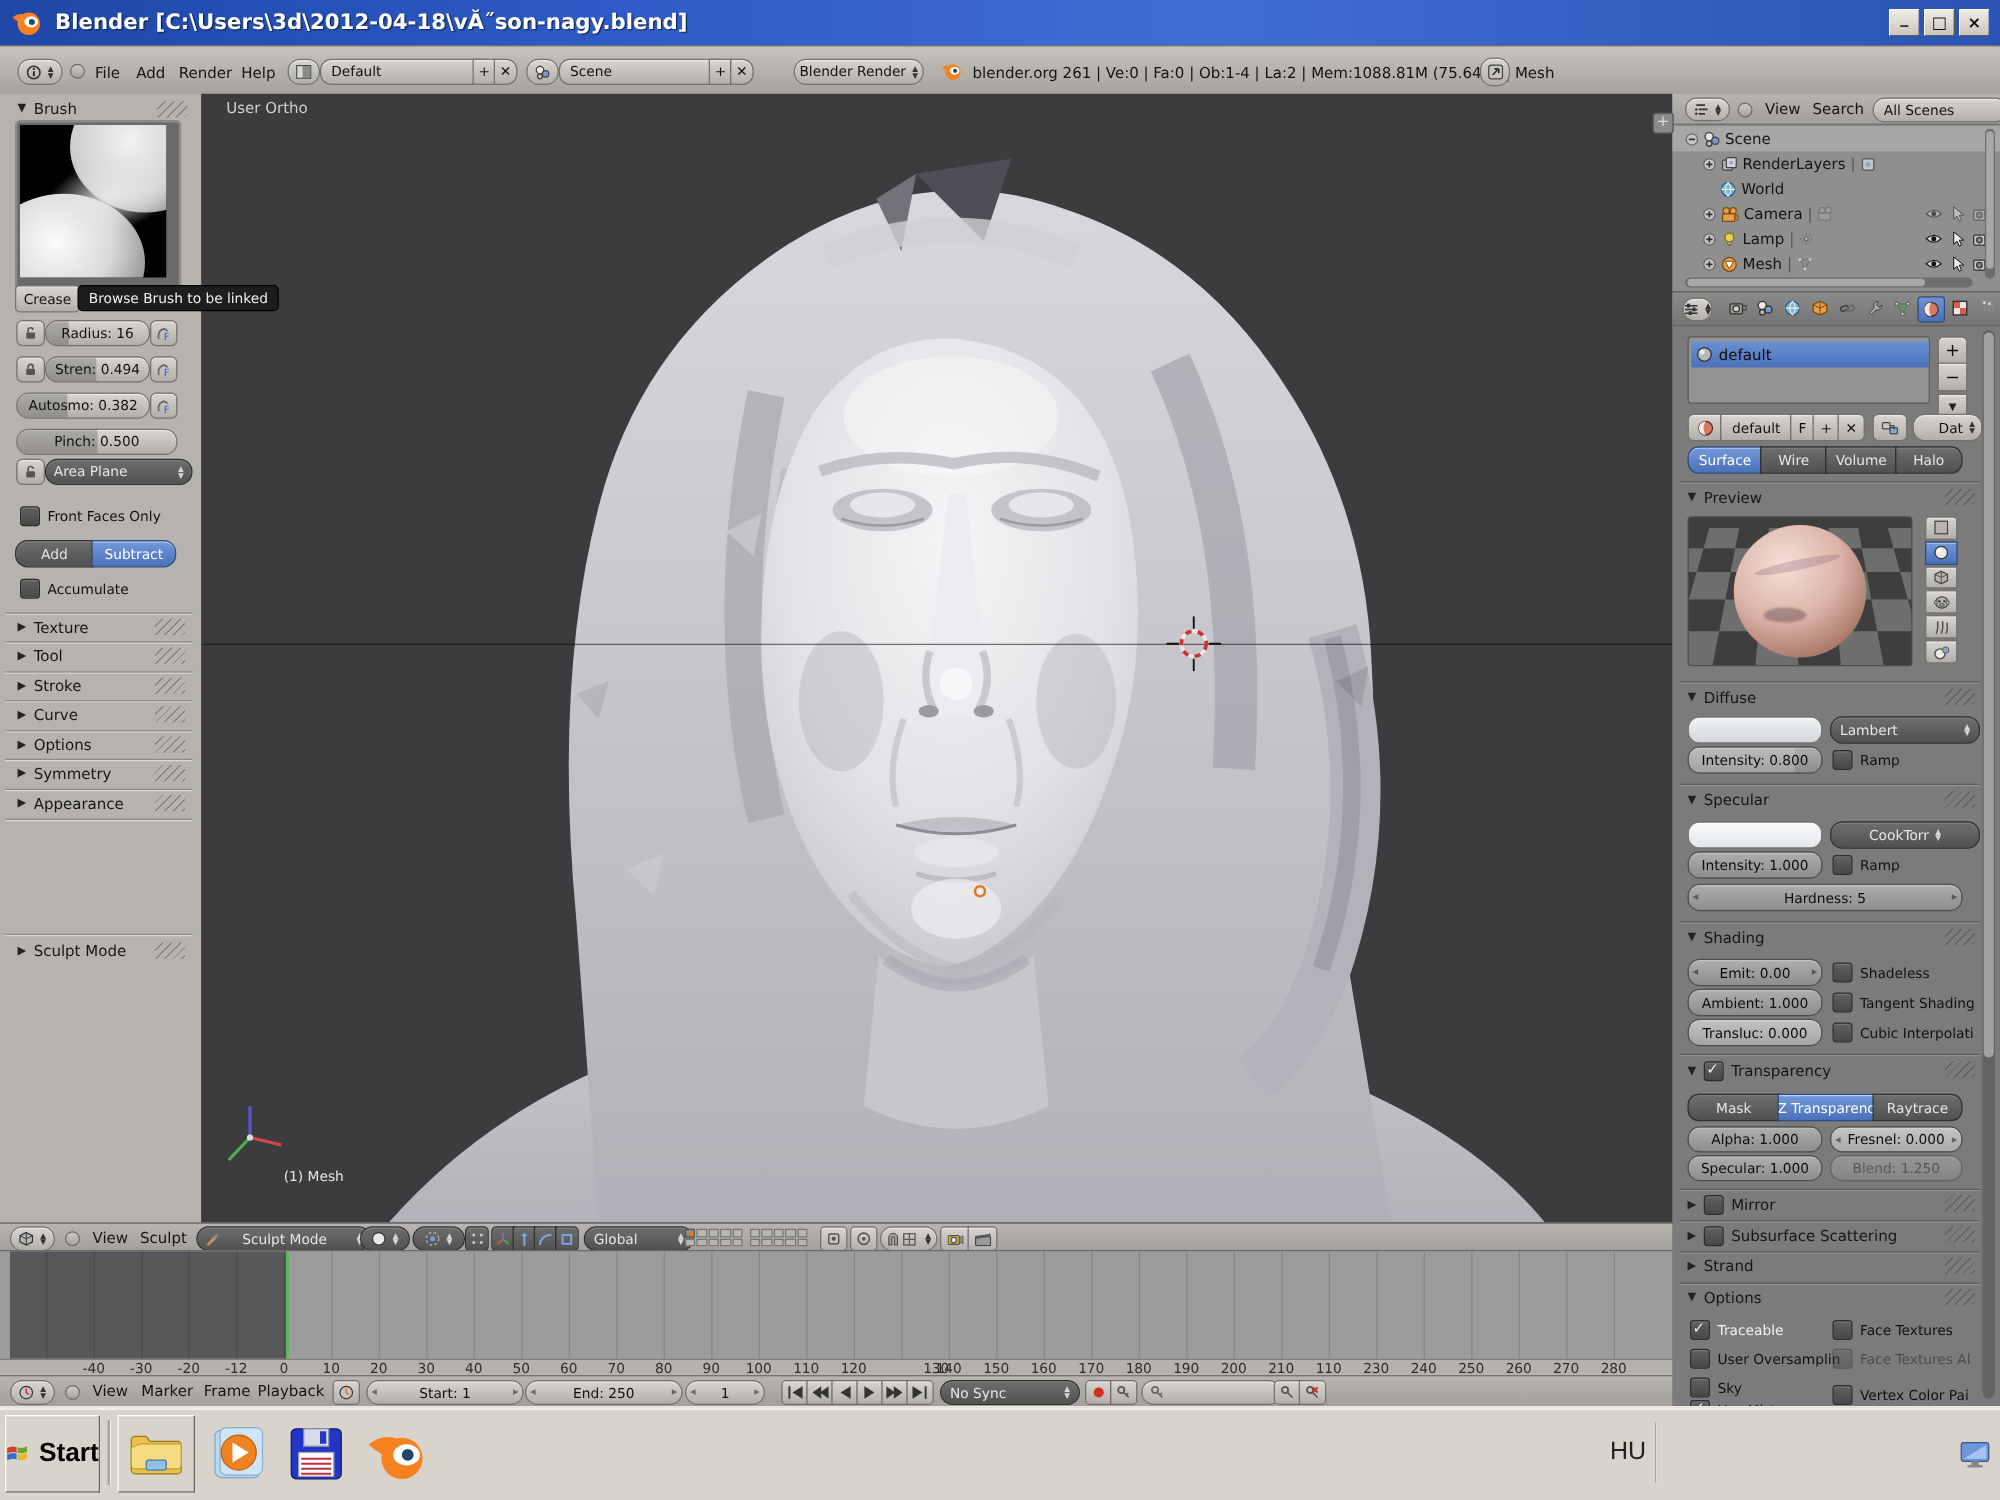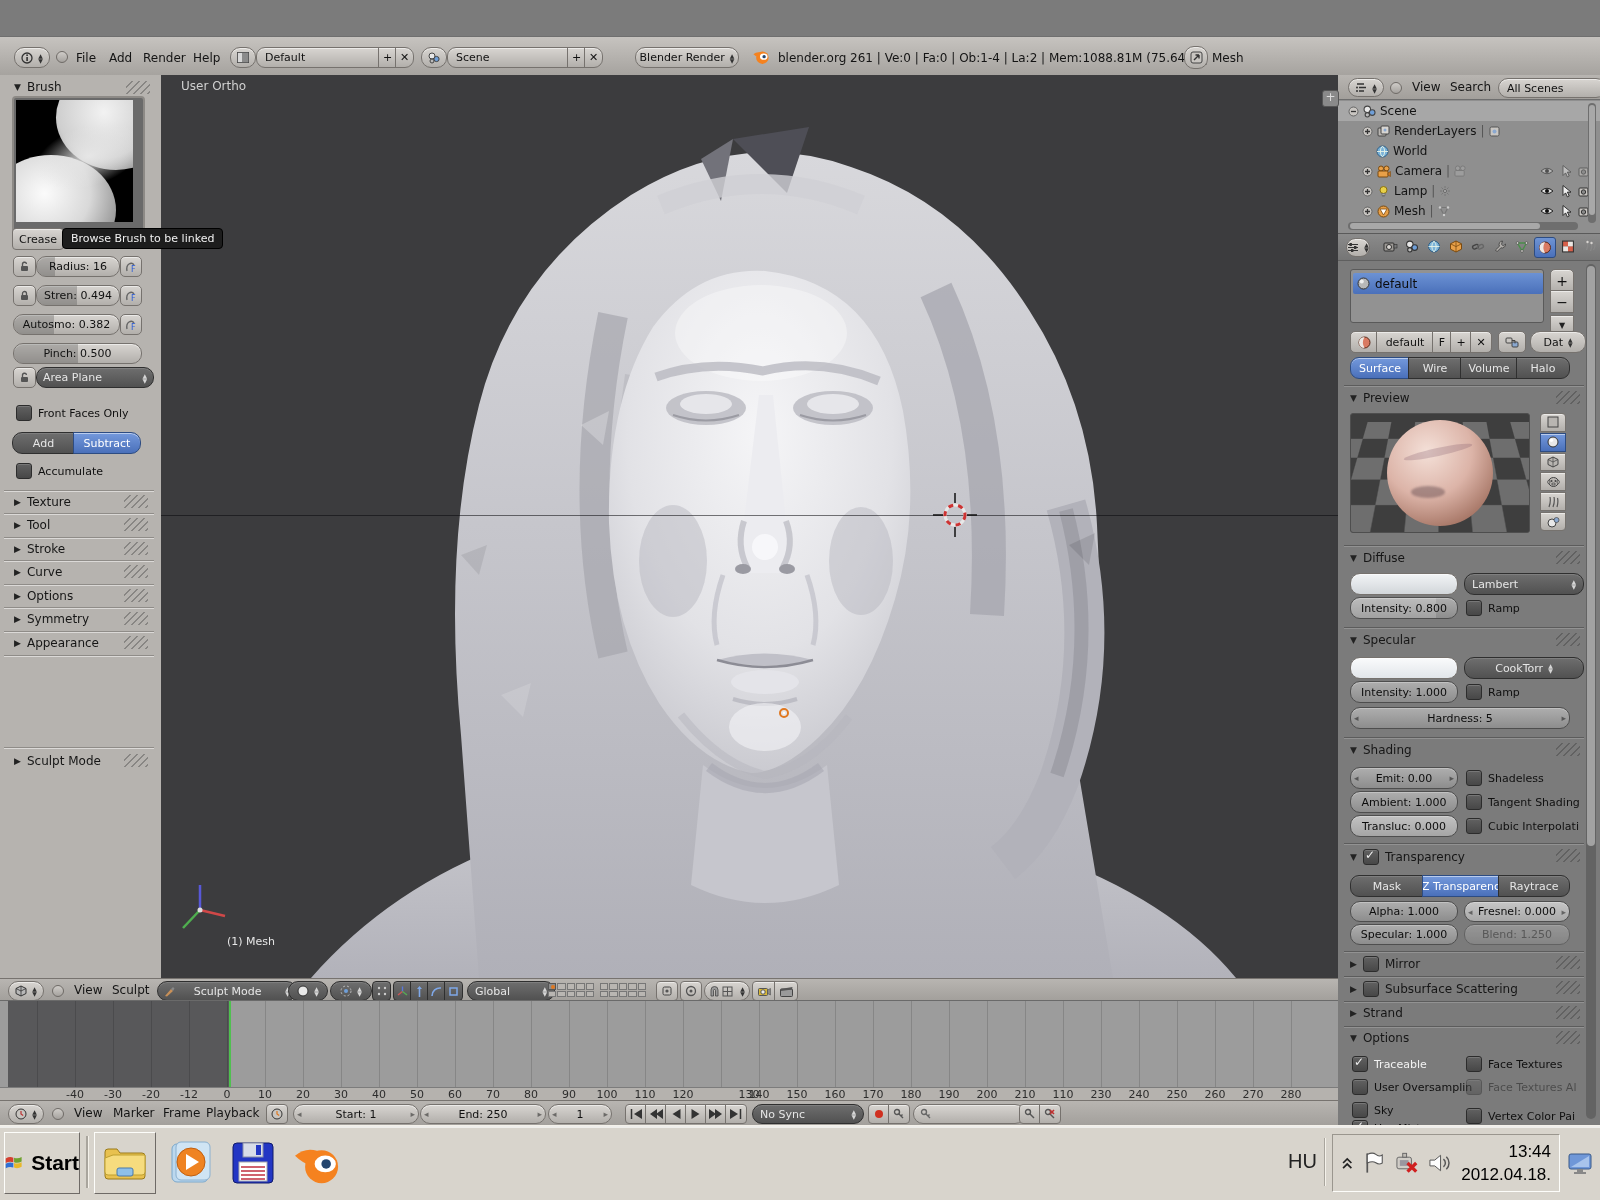--- a/index.html
+++ b/index.html
@@ -73,20 +73,40 @@
   .tbtn{position:absolute;background:#d8d4cc;border:1px solid;border-color:#fdfdfa #6e6a66 #6e6a66 #fdfdfa;display:flex;align-items:center;justify-content:center;gap:8px;}
   .tooltip{position:absolute;background:#1d1d1d;color:#f0f0f0;font-size:11px;padding:3px 8px;border-radius:4px;border:1px solid #000;z-index:60;white-space:nowrap;}
   svg{display:block;}
   .lbl{white-space:nowrap;}
 </style>
 </head>
 <body>
 
 <div id="screen">
 
+  <div id="titlebar">
+    <svg width="26" height="26" viewBox="0 0 26 26" style="margin-left:8px">
+      <path d="M2 9 Q8 4 16 8 L11 14 Q5 12 2 9 Z" fill="#f5821f"></path>
+      <circle cx="15" cy="14" r="9" fill="#f5821f"></circle>
+      <ellipse cx="17" cy="12.5" rx="5.5" ry="4.5" fill="#fff"></ellipse>
+      <circle cx="17.5" cy="12.5" r="2.4" fill="#24456e"></circle>
+    </svg>
+    <span style="color:#fff;font-weight:bold;font-size:17px;margin-left:10px;text-shadow:1px 1px 1px rgba(0,0,0,.6)">Blender [C:\Users\3d\2012-04-18\vĂ˝son-nagy.blend]</span>
+    <div style="margin-left:auto;margin-right:8px;display:flex">
+      <div class="wbtn">
+          <span style="margin-top:-8px">_</span>
+        </div>
+      <div class="wbtn">
+          <span>□</span>
+        </div>
+      <div class="wbtn">
+          <span>×</span>
+        </div>
+    </div>
+  </div>
 
   <div id="infoheader">
     <div class="w" style="left:14px;top:10px;width:34px;height:19px">
       <svg width="12" height="12" viewBox="0 0 12 12">
           <circle cx="6" cy="6" r="5" fill="none" stroke="#333" stroke-width="1.3"></circle>
           <rect x="5.3" y="5" width="1.6" height="4" fill="#333"></rect>
           <rect x="5.3" y="2.4" width="1.6" height="1.6" fill="#333"></rect>
         </svg>
         <i class="ud"></i>
     </div>
@@ -978,21 +998,21 @@
     </div>
     <div class="w" style="left:112px;top:97px;width:20px;height:20px;border-radius:0">+</div>
     <div class="w" style="left:132px;top:97px;width:20px;height:20px;border-radius:0 5px 5px 0">✕</div>
     <div class="w" style="left:160px;top:97px;width:26px;height:20px;border-radius:5px">
       <svg width="14" height="13" viewBox="0 0 14 13">
           <rect x="1" y="2" width="6" height="5" rx="1" fill="#c9c6c2" stroke="#444"></rect>
           <rect x="7" y="6" width="6" height="5" rx="1" fill="#8aa8d0" stroke="#444"></rect>
           <path d="M7 4.5 h3 v3" fill="none" stroke="#444"></path>
         </svg>
     </div>
-    <div class="w" style="left:192px;top:97px;width:44px;height:20px;justify-content:center;padding:0 5px">
+    <div class="w" style="left:192px;top:97px;width:44px;height:20px;justify-content:flex-end;padding:0 5px">
       <span>Dat</span>
         <i class="ud"></i>
     </div>
 
     <div class="w wb" style="left:12px;top:123px;width:58px;height:20px;border-radius:9px 0 0 9px">
         <span>Surface</span>
       </div>
     <div class="w wd" style="left:70px;top:123px;width:52px;height:20px;border-radius:0">
         <span>Wire</span>
       </div>
@@ -1266,43 +1286,20 @@
       <svg width="50" height="44" viewBox="0 0 26 24">
         <path d="M1 8 Q8 2 17 7 L11 14 Q5 12 1 8 Z" fill="#f5821f"></path>
         <circle cx="15.5" cy="14" r="9" fill="#f5821f"></circle>
         <ellipse cx="17.5" cy="12.5" rx="5.8" ry="4.6" fill="#fff"></ellipse>
         <circle cx="18" cy="12.5" r="2.6" fill="#24456e"></circle>
       </svg>
     </div>
 
     <span class="abs" style="left:1288px;top:24px;font-size:20px;color:#222;font-family:'Liberation Sans',sans-serif">HU</span>
     <div class="abs" style="left:1324px;top:12px;width:1px;height:48px;background:#a9a59d;border-right:1px solid #f4f1ea"></div>
-    <div class="abs" style="left:1332px;top:8px;width:228px;height:58px;border:1px solid;border-color:#9a968e #fdfdfa #fdfdfa #9a968e;display:flex;align-items:center;gap:10px;padding:0 8px;box-sizing:border-box">
-      <svg width="14" height="16" viewBox="0 0 12 14">
-          <path d="M2 7 L6 3 L10 7 M2 12 L6 8 L10 12" stroke="#222" stroke-width="1.6" fill="none"></path>
-        </svg>
-      <svg width="24" height="26" viewBox="0 0 20 22">
-          <path d="M4 2 V20" stroke="#555" stroke-width="1.6"></path>
-          <path d="M4 3 Q9 0.5 12 3 Q15 5.5 18 3.5 L18 11 Q15 13 12 10.8 Q9 8.8 4 11 Z" fill="#fdfdfd" stroke="#555"></path>
-        </svg>
-      <svg width="26" height="24" viewBox="0 0 24 22">
-          <rect x="2" y="5" width="15" height="12" rx="2" fill="#d0cdc7" stroke="#666"></rect>
-          <rect x="5" y="8" width="9" height="6" fill="#9a97a0"></rect>
-          <rect x="8" y="1" width="4" height="4" fill="#c0bdb7" stroke="#666"></rect>
-          <path d="M13 11 l9 9 M22 11 l-9 9" stroke="#d02020" stroke-width="3.4"></path>
-        </svg>
-      <svg width="26" height="24" viewBox="0 0 24 22">
-          <path d="M2 8 h5 l6 -5 v16 l-6 -5 H2 Z" fill="#fdfdfd" stroke="#555"></path>
-          <path d="M16 7 a5 5 0 0 1 0 8 M19 4.5 a9 9 0 0 1 0 13" stroke="#555" stroke-width="1.5" fill="none"></path>
-        </svg>
-      <div style="margin-left:auto;text-align:right;color:#000;font-size:17px;line-height:23px;font-family:'Liberation Sans',sans-serif">
-        <div>13:44</div>
-        <div>2012.04.18.</div>
-      </div>
-    </div>
     <div class="abs" style="left:1566px;top:22px;width:28px;height:30px;display:flex;align-items:center;justify-content:center">
       <svg width="26" height="24" viewBox="0 0 26 24">
           <rect x="2" y="3" width="22" height="15" rx="2" fill="#6f97d8" stroke="#3a5a8a"></rect>
           <path d="M4 16 L22 5 V16 Z" fill="#a8c4ec"></path>
           <rect x="10" y="18" width="6" height="3" fill="#888"></rect>
           <rect x="7" y="21" width="12" height="2" fill="#888"></rect>
         </svg>
     </div>
   </div>
 

